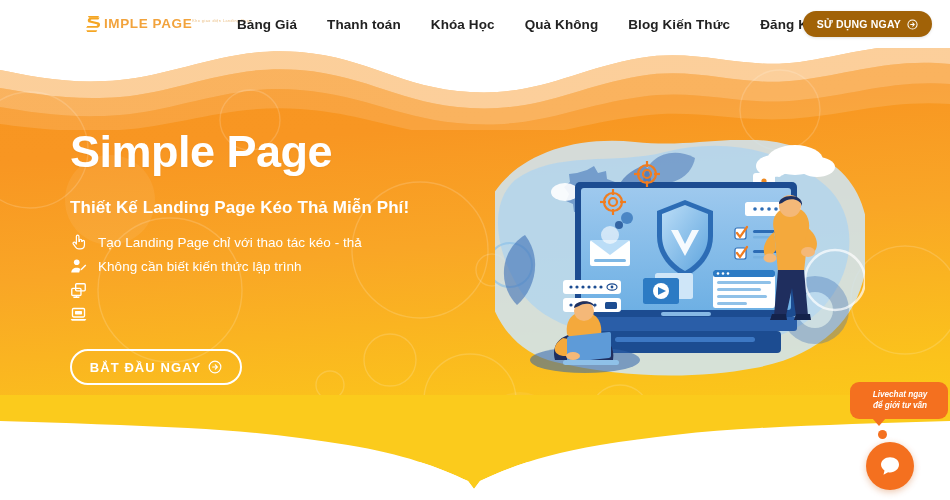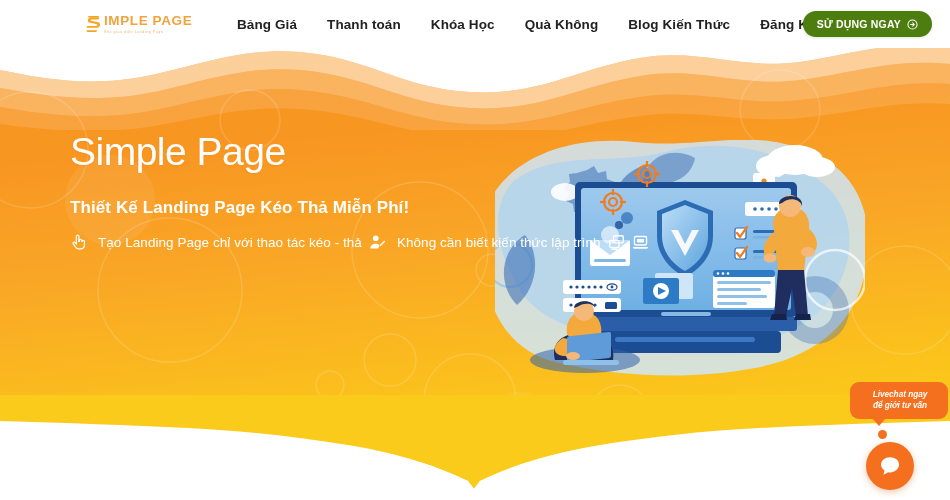--- a/index.html
+++ b/index.html
@@ -13,66 +13,66 @@
 
   
   .header {
     position:absolute; top:0; left:0; width:950px; height:48px;
     background:#ffffff; z-index:40;
     display:flex; align-items:center;
   }
   .logo-wrap { position:absolute; left:85px; top:11px; width:110px; height:26px;
     display:flex; align-items:center; }
   .logo-s { width:17px; height:18px; flex:0 0 auto; margin-right:2px; }
-  .logo-text-col { display:flex; flex-direction:column; justify-content:center; }
+  .logo-text-col { display:flex; flex-direction:row; justify-content:center; }
   .logo-main {
     font-size:13.5px; font-weight:bold; color:#F2A33C; letter-spacing:.6px;
     line-height:14px; white-space:nowrap;
   }
   .logo-sub {
     font-size:3.6px; color:#E8B878; letter-spacing:.55px; line-height:6px;
     white-space:nowrap; margin-top:1px;
   }
 
   .nav { position:absolute; left:222px; top:0; height:48px; display:flex; align-items:center; gap:0px;text-align:right; }
   .nav-item {
     font-size:13.5px; font-weight:bold; color:#222; white-space:nowrap;
     padding:0 15px; cursor:pointer; letter-spacing:.1px;
   }
   .nav-cta {
     position:absolute; right:18px; top:11px;
-    background:#4d7c0f; color:#fff; border-radius:20px;
+    background:#a16207; color:#fff; border-radius:20px;
     height:26px; padding:0 14px; display:flex; align-items:center; gap:6px;
     font-size:10.5px; font-weight:bold; letter-spacing:.2px; cursor:pointer;
     box-shadow:0 1px 3px rgba(0,0,0,.12);
     margin-left:28px;
   }
   .arrow-circ { width:11px; height:11px; flex:0 0 auto; }
 
   
   .hero {
     position:absolute; top:0; left:0; width:950px; height:462px;
     background:linear-gradient(175deg,#F79521 0%,#F89622 30%,#F9A626 52%,#FBC21C 80%,#FCD116 100%);
     z-index:5;
   }
   .hero-svg { position:absolute; inset:0; width:950px; height:500px; }
   .wave-top { position:absolute; top:0; left:0; width:950px; height:130px; z-index:12; }
   .wave-bottom { position:absolute; top:395px; left:0; width:950px; height:105px; z-index:12; }
 
   
   .hero-content { position:absolute; left:70px; top:126px; z-index:20; width:420px; }
   .hero-title {
-    font-size:39px; font-weight:normal; color:#ffffff; letter-spacing:-.5px;
+    font-size:45px; font-weight:bold; color:#ffffff; letter-spacing:-.5px;
     line-height:52px; text-shadow:0 1px 2px rgba(180,100,0,.10);
   }
   .hero-sub {
     font-size:17px; font-weight:bold; color:#ffffff; margin-top:20px;
     letter-spacing:.1px; white-space:nowrap;
   }
-  .feat-list { margin-top:16px; display:flex; flex-direction:row; gap:7px; }
+  .feat-list { margin-top:16px; display:flex; flex-direction:column; gap:7px; }
   .feat-row { display:flex; align-items:center; gap:11px; }
   .feat-ico { width:17px; height:17px; flex:0 0 auto; display:block; }
   .feat-txt { font-size:13.5px; color:#ffffff; white-space:nowrap; letter-spacing:.05px; }
 
   .start-btn {
     margin-top:26px; width:172px; height:36px; border:2px solid #ffffff;
     border-radius:20px; display:flex; align-items:center; justify-content:center;
     gap:7px; cursor:pointer;
   }
   .start-btn-label { font-size:13px; font-weight:bold; color:#fff; letter-spacing:1.1px; }
@@ -371,20 +371,27 @@
 
       <div class="feat-row">
         <svg class="feat-ico" viewBox="0 0 24 24">
           <rect x="3.5" y="3.5" width="17" height="12" rx="1.6" fill="none" stroke="#ffffff" stroke-width="1.9"></rect>
           <rect x="7" y="7" width="10" height="5" rx="1" fill="#ffffff"></rect>
           <path d="M1 18.5h22l-1.6 2.4H2.6z" fill="#ffffff"></path>
         </svg>
       </div>
     </div>
 
+    <div class="start-btn">
+      <span class="start-btn-label">BẮT ĐẦU NGAY</span>
+      <svg class="arrow-circ" viewBox="0 0 24 24" style="width:14px;height:14px">
+        <circle cx="12" cy="12" r="10" fill="none" stroke="#ffffff" stroke-width="2"></circle>
+        <path d="M8 12h8M12.5 8.5L16 12l-3.5 3.5" fill="none" stroke="#ffffff" stroke-width="2" stroke-linecap="round" stroke-linejoin="round"></path>
+      </svg>
+    </div>
   </div>
 
   <div class="header">
 
     <div class="logo-wrap">
       <svg class="logo-s" viewBox="0 0 20 22">
         <path d="M17.5 3H7.5C4.5 3 3 4.8 3 6.6c0 1.4 1 2.3 2.3 2.7L14 11.4c.6.2.8.5.8.9 0 .6-.5 1-1.3 1H2.5l-1.5 2.4h12.2
                  c3 0 4.8-1.6 4.8-3.8 0-1.6-1-2.6-2.6-3L7.3 7.1c-.5-.2-.8-.4-.8-.8 0-.5.4-.9 1.2-.9h8.3z" fill="#F5A623"></path>
         <path d="M3.2 1.2h13.6l-1.3 2.1H4.4z" fill="#F5A623"></path>
         <path d="M1.2 18.6h13.4l-1.2 2.2H2.4z" fill="#F5A623"></path>

